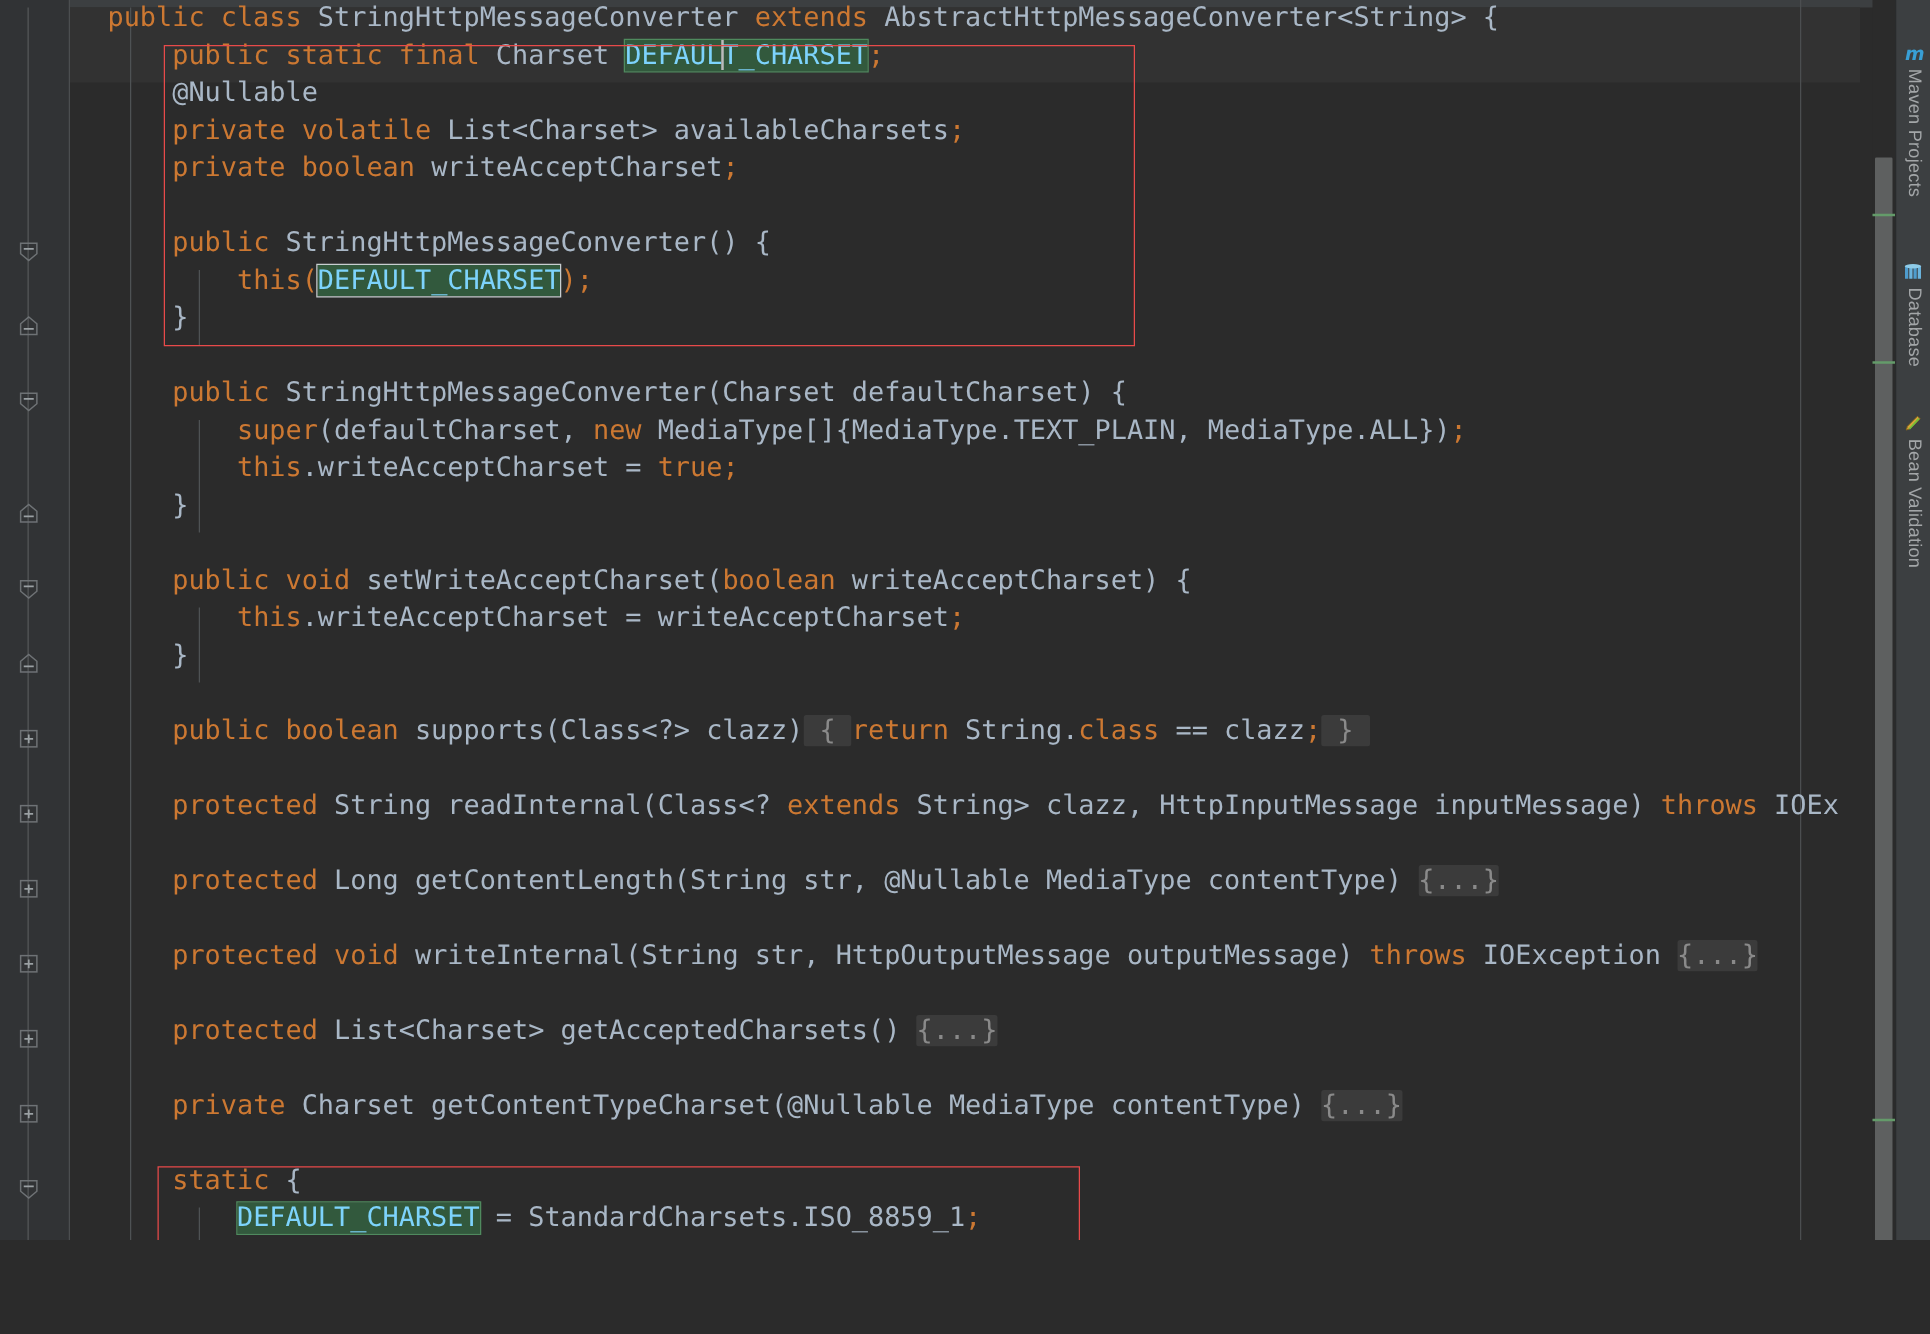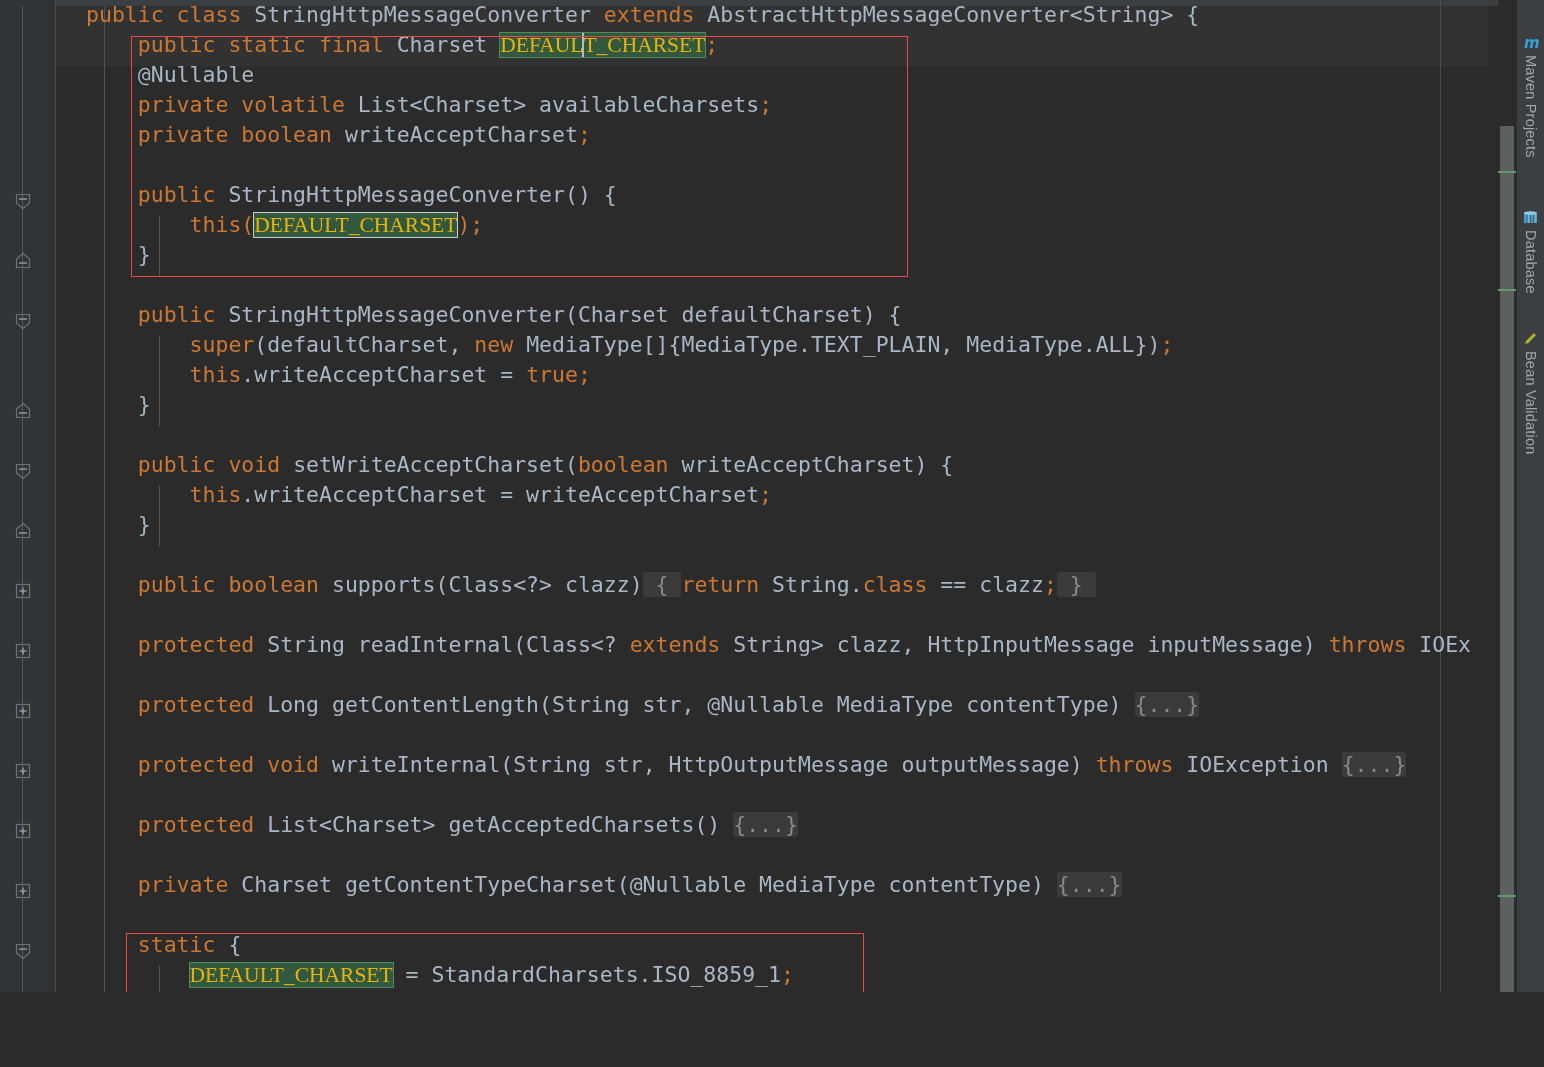--- a/index.html
+++ b/index.html
@@ -74,23 +74,22 @@
     white-space: pre;
   }
 
   
   .kw  { color: #cc7832; }       
   .id  { color: #a9b7c6; }
 
   
   .hl {
     background: #32593d;
-    color: #eab308;
+    color: #7dd3fc;
     outline: 1px solid #4f8a5e;
-    font-family: Liberation Serif, serif;
   }
   .hl-white { outline: 1px solid #c8cdd0; }
 
   
   .caret {
     display: inline-block;
     width: 0; border-left: 2px solid #bbbbbb;
     height: 24px; vertical-align: -5px;
     margin: 0 -1px;
   }

